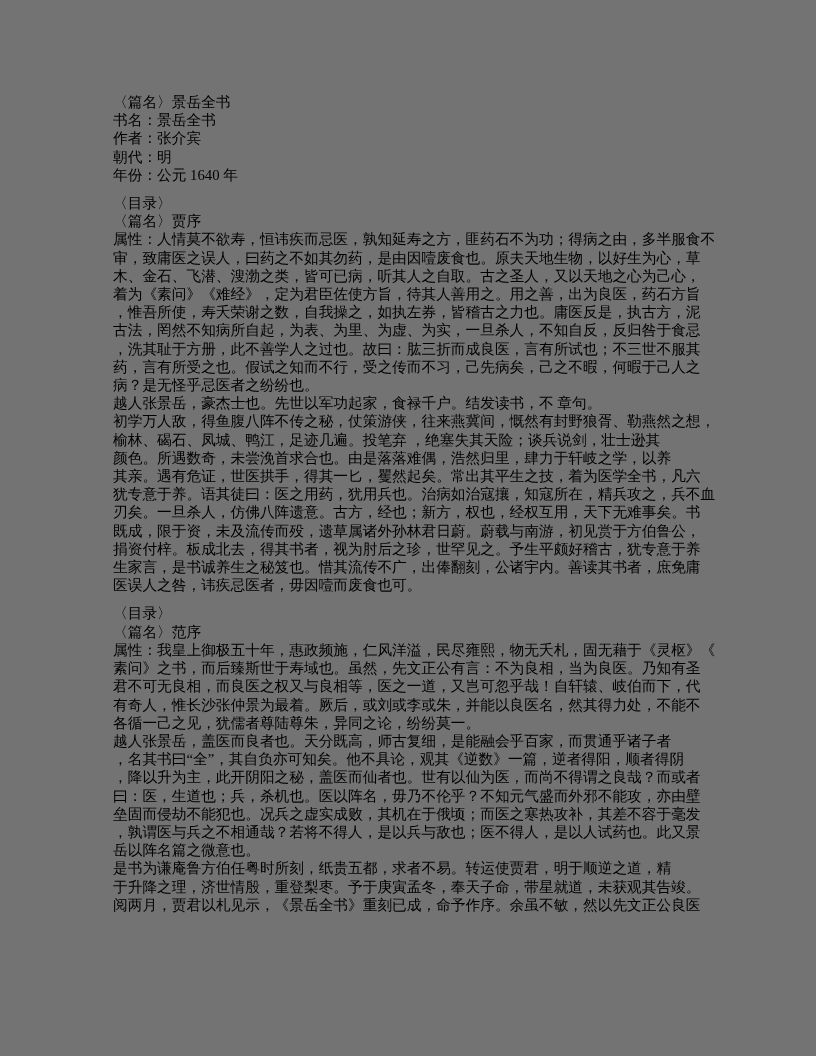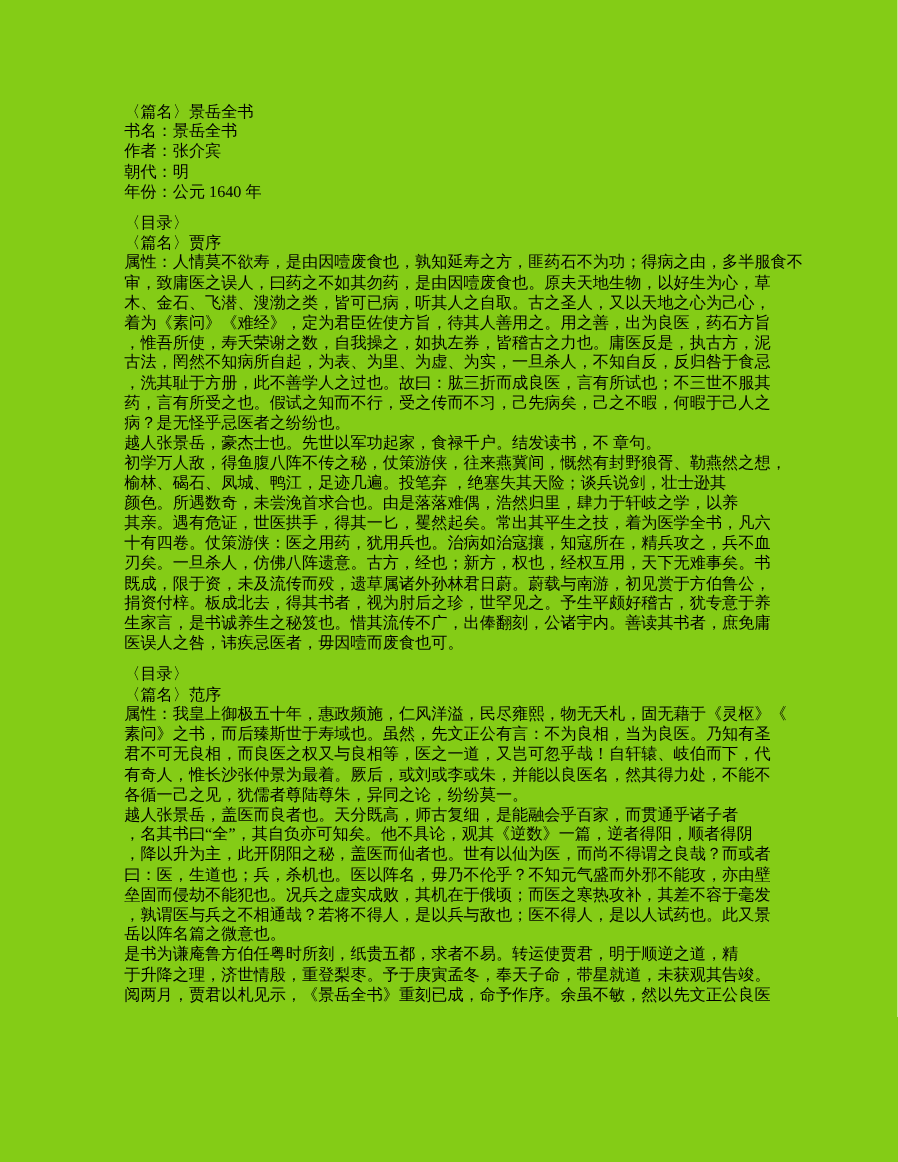--- a/index.html
+++ b/index.html
@@ -4,21 +4,21 @@
 <style>
   html, body {
     margin: 0;
     padding: 0;
     background: #ffffff;
   }
   .page {
     position: relative;
     width: 816px;
     height: 1056px;
-    background: #84cc16;
+    background: #737373;
     box-sizing: border-box;
     padding: 93px 88px 0 113px;
     overflow: hidden;
     font-family: "Liberation Serif", "DejaVu Serif", serif;
     font-size: 14.7px;
     line-height: 18.2px;
     color: #000000;
   }
   .block + .block {
     margin-top: 10px; 
@@ -34,35 +34,35 @@
   <div class="block">
       <div class="line">〈篇名〉景岳全书</div>
       <div class="line">书名：景岳全书</div>
       <div class="line">作者：张介宾</div>
       <div class="line">朝代：明</div>
       <div class="line">年份：公元 1640 年</div>
     </div>
   <div class="block">
       <div class="line">〈目录〉</div>
       <div class="line">〈篇名〉贾序</div>
-      <div class="line">属性：人情莫不欲寿，是由因噎废食也，孰知延寿之方，匪药石不为功；得病之由，多半服食不</div>
+      <div class="line">属性：人情莫不欲寿，恒讳疾而忌医，孰知延寿之方，匪药石不为功；得病之由，多半服食不</div>
       <div class="line">审，致庸医之误人，曰药之不如其勿药，是由因噎废食也。原夫天地生物，以好生为心，草</div>
       <div class="line">木、金石、飞潜、溲渤之类，皆可已病，听其人之自取。古之圣人，又以天地之心为己心，</div>
       <div class="line">着为《素问》《难经》，定为君臣佐使方旨，待其人善用之。用之善，出为良医，药石方旨</div>
       <div class="line">，惟吾所使，寿夭荣谢之数，自我操之，如执左券，皆稽古之力也。庸医反是，执古方，泥</div>
       <div class="line">古法，罔然不知病所自起，为表、为里、为虚、为实，一旦杀人，不知自反，反归咎于食忌</div>
       <div class="line">，洗其耻于方册，此不善学人之过也。故曰：肱三折而成良医，言有所试也；不三世不服其</div>
       <div class="line">药，言有所受之也。假试之知而不行，受之传而不习，己先病矣，己之不暇，何暇于己人之</div>
       <div class="line">病？是无怪乎忌医者之纷纷也。</div>
       <div class="line">越人张景岳，豪杰士也。先世以军功起家，食禄千户。结发读书，不 章句。</div>
       <div class="line">初学万人敌，得鱼腹八阵不传之秘，仗策游侠，往来燕冀间，慨然有封野狼胥、勒燕然之想，</div>
       <div class="line">榆林、碣石、凤城、鸭江，足迹几遍。投笔弃 ，绝塞失其天险；谈兵说剑，壮士逊其</div>
       <div class="line">颜色。所遇数奇，未尝浼首求合也。由是落落难偶，浩然归里，肆力于轩岐之学，以养</div>
       <div class="line">其亲。遇有危证，世医拱手，得其一匕，矍然起矣。常出其平生之技，着为医学全书，凡六</div>
-      <div class="line">十有四卷。仗策游侠：医之用药，犹用兵也。治病如治寇攘，知寇所在，精兵攻之，兵不血</div>
+      <div class="line">犹专意于养。语其徒曰：医之用药，犹用兵也。治病如治寇攘，知寇所在，精兵攻之，兵不血</div>
       <div class="line">刃矣。一旦杀人，仿佛八阵遗意。古方，经也；新方，权也，经权互用，天下无难事矣。书</div>
       <div class="line">既成，限于资，未及流传而殁，遗草属诸外孙林君日蔚。蔚载与南游，初见赏于方伯鲁公，</div>
       <div class="line">捐资付梓。板成北去，得其书者，视为肘后之珍，世罕见之。予生平颇好稽古，犹专意于养</div>
       <div class="line">生家言，是书诚养生之秘笈也。惜其流传不广，出俸翻刻，公诸宇内。善读其书者，庶免庸</div>
       <div class="line">医误人之咎，讳疾忌医者，毋因噎而废食也可。</div>
     </div>
   <div class="block">
       <div class="line">〈目录〉</div>
       <div class="line">〈篇名〉范序</div>
       <div class="line">属性：我皇上御极五十年，惠政频施，仁风洋溢，民尽雍熙，物无夭札，固无藉于《灵枢》《</div>

